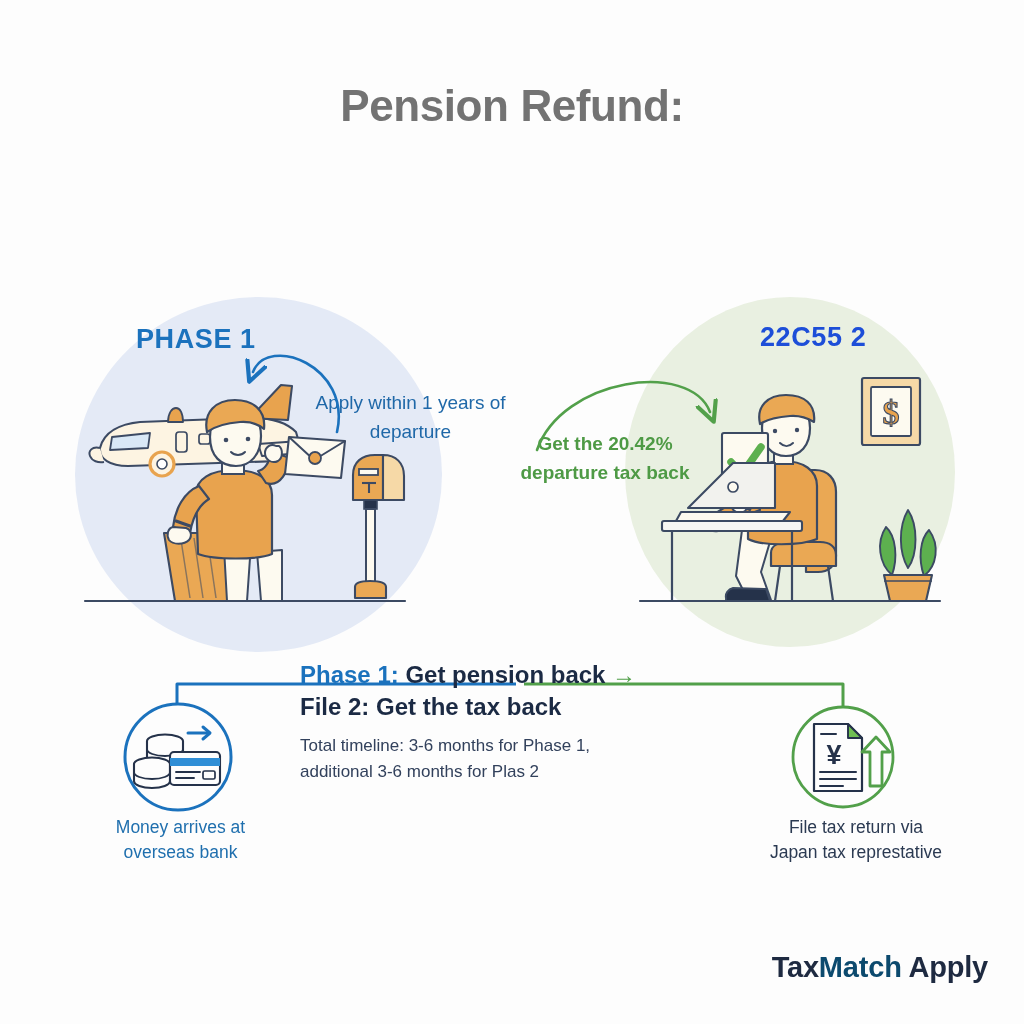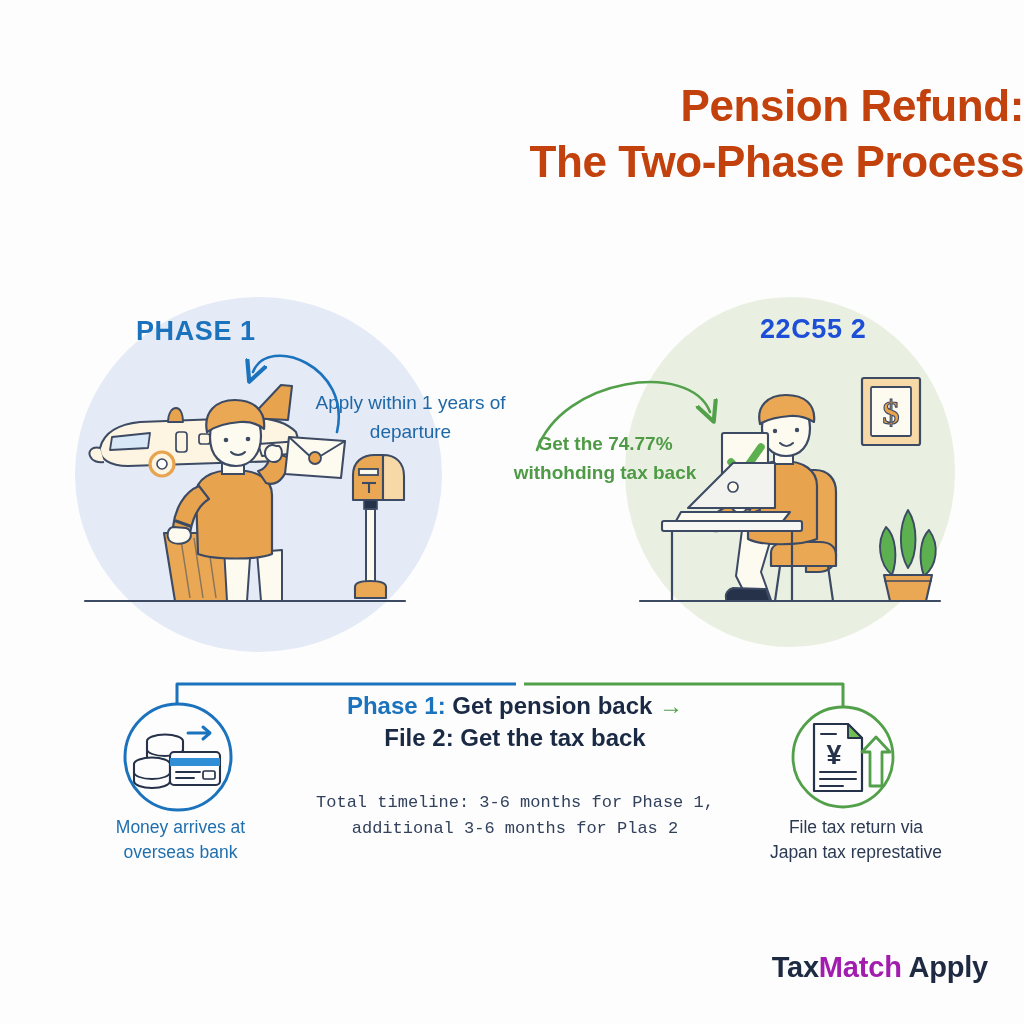--- a/index.html
+++ b/index.html
@@ -8,22 +8,22 @@
     background:#fdfdfd;
     font-family:"Liberation Sans","DejaVu Sans",sans-serif;
     overflow:hidden;
     position:relative;
   }
   #infographic{position:relative;width:1024px;height:1024px;}
 
   
   .title{
     position:absolute;left:0;right:0;top:78px;
-    text-align:right;
-    color:#c2410c;
+    text-align:center;
+    color:#737373;
     font-weight:700;
     font-size:44px;
     line-height:1.28;
     letter-spacing:-0.4px;
   }
   .title .l2{display:block;}
 
   
   .blob{position:absolute;border-radius:50%;}
   .blob-left{
@@ -33,87 +33,86 @@
   .blob-right{
     left:625px;top:297px;width:330px;height:350px;
     background:#e9f0e1;
   }
 
   .phase-tag{
     position:absolute;
     font-weight:700;
     font-size:27px;
     letter-spacing:0.6px;
+    margin-top:8px;
   }
   .phase-tag.left{left:136px;top:316px;color:#1b72bd;}
   .phase-tag.right{left:760px;top:314px;color:#1d4ed8;}
 
   .callout{
     position:absolute;
     font-size:19px;
     line-height:1.5;
     text-align:center;
   }
   .callout.left{left:308px;top:389px;width:205px;color:#1f68a8;}
   .callout.right{left:505px;top:430px;width:200px;color:#4e9a45;font-weight:600;}
   .callout.right b{font-weight:700;}
 
   
   svg.layer{position:absolute;left:0;top:0;width:1024px;height:1024px;overflow:visible;}
 
   
   .summary{
-    position:absolute;left:300px;top:690px;width:430px;
-    text-align:center;
+    position:absolute;left:300px;top:659px;width:430px;
   }
   .sum-line{
     font-size:24px;font-weight:700;color:#1b2a44;line-height:1.34;
     white-space:nowrap;
   }
   .sum-line .p1{color:#1b72bd;}
   .sum-arrow{color:#52a04a;font-weight:700;}
   .sum-note{
-    margin-top:36px;
-    font-size:17px;color:#32415c;line-height:1.5;font-family:Liberation Mono, monospace;
+    margin-top:10px;
+    font-size:17px;color:#32415c;line-height:1.5;
   }
 
   
   .icon-cap{
     position:absolute;text-align:center;font-size:17.5px;line-height:1.45;
   }
   .icon-cap.left{left:78px;top:815px;width:205px;color:#1f6fae;}
   .icon-cap.right{left:740px;top:815px;width:232px;color:#2b3a52;}
 
   
   .brand{
     position:absolute;right:36px;bottom:40px;
     font-size:29px;font-weight:700;letter-spacing:-0.2px;
     color:#1e2a41;
   }
-  .brand .mid{color:#a21caf;}
+  .brand .mid{color:#0c4a6e;}
 </style>
 </head>
 <body>
 
 <div id="infographic">
 
   <div class="title">
     <span>Pension Refund:</span>
-    <span class="l2">The Two-Phase Process</span>
   </div>
 
   <div class="blob blob-left"></div>
   <div class="blob blob-right"></div>
 
   <div class="phase-tag left">PHASE 1</div>
   <div class="phase-tag right">22C55 2</div>
 
   <div class="callout left">Apply within 1 years of departure</div>
   <div class="callout right">
-    <span>Get the </span><b>74.77%</b><span> withohding tax back</span>
+    <span>Get the </span><b>20.42%</b><span> departure tax back</span>
   </div>
 
   <svg class="layer" viewBox="0 0 1024 1024">
     <defs>
       <marker id="arrowBlue" markerWidth="9" markerHeight="9" refX="4" refY="4.5" orient="auto">
         <path d="M0.5,0.8 L8,4.5 L0.5,8.2" fill="none" stroke="#1b72bd" stroke-width="1.6" stroke-linecap="round" stroke-linejoin="round"></path>
       </marker>
       <marker id="arrowGreen" markerWidth="9" markerHeight="9" refX="4" refY="4.5" orient="auto">
         <path d="M0.5,0.8 L8,4.5 L0.5,8.2" fill="none" stroke="#52a04a" stroke-width="1.6" stroke-linecap="round" stroke-linejoin="round"></path>
       </marker>

